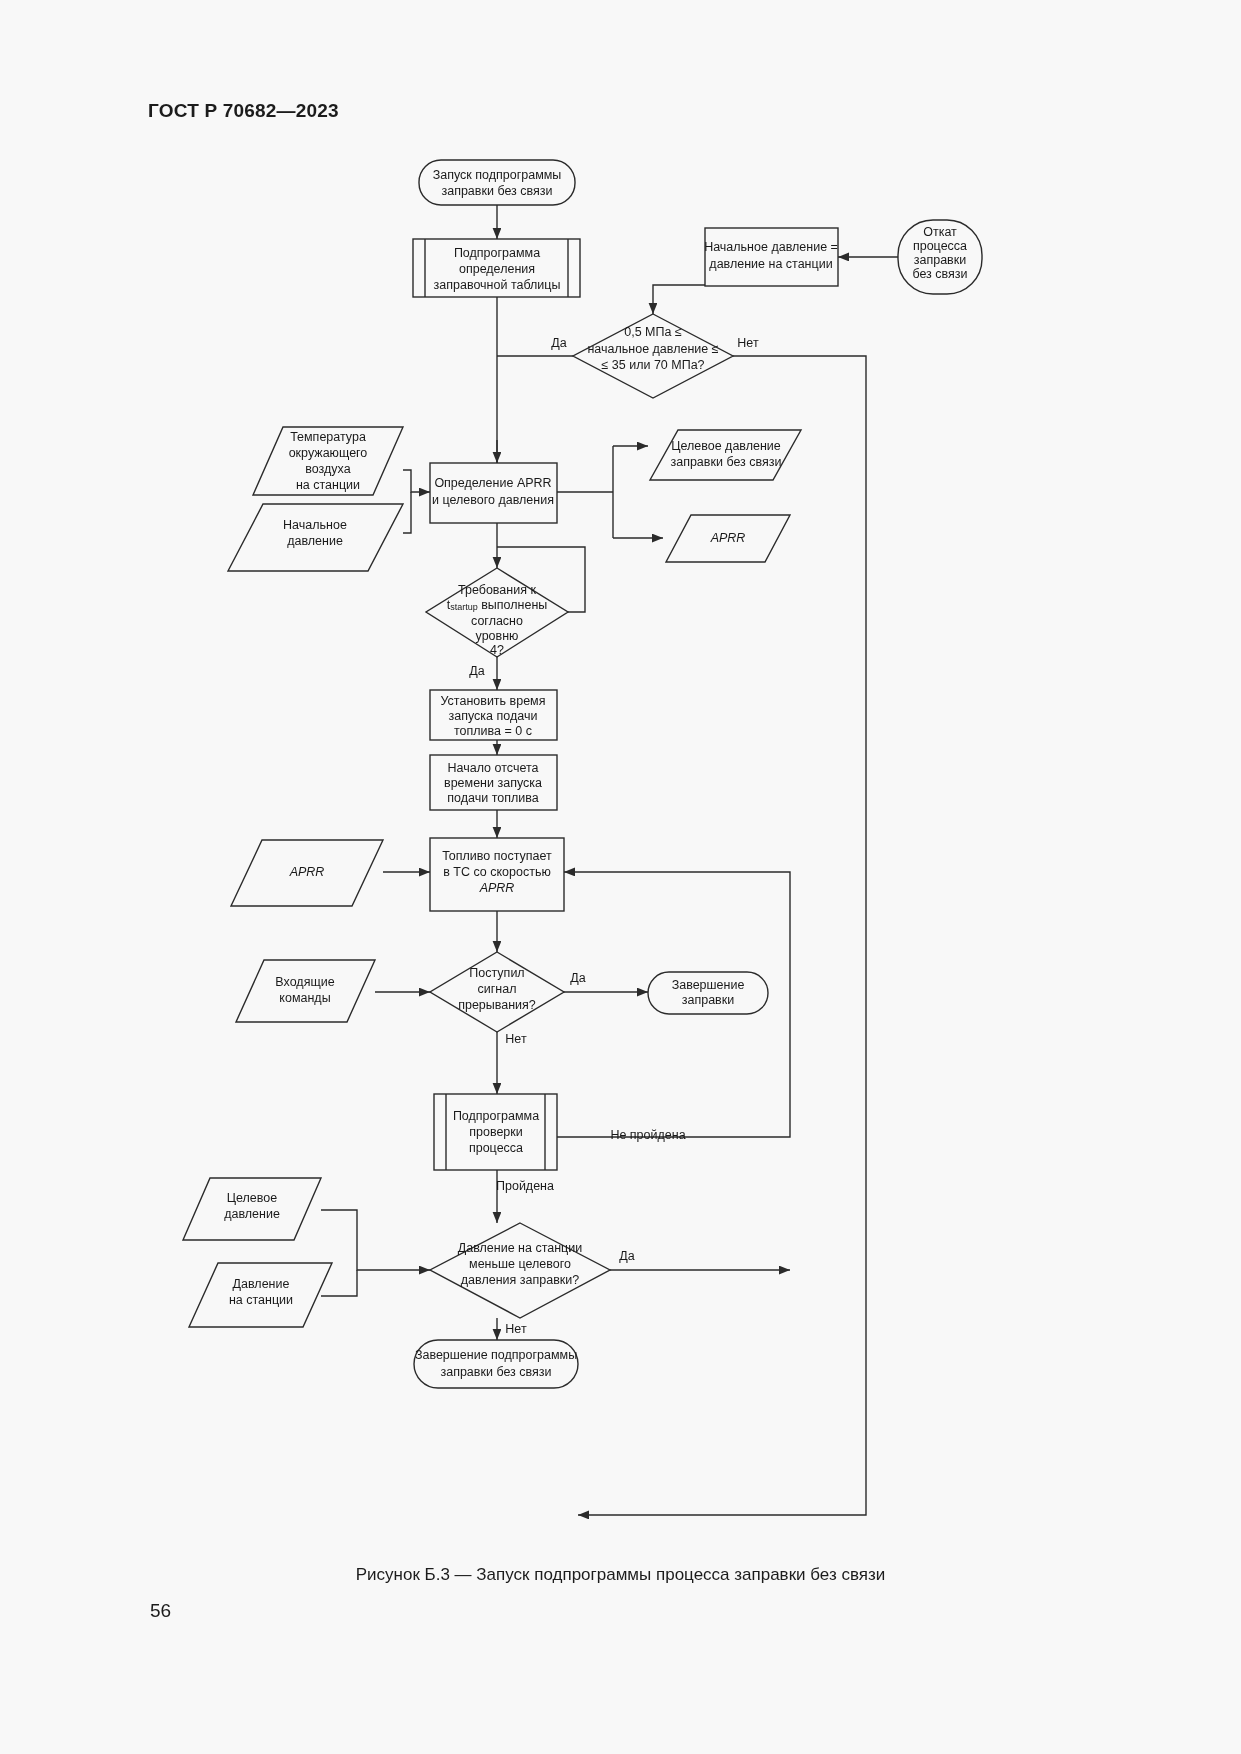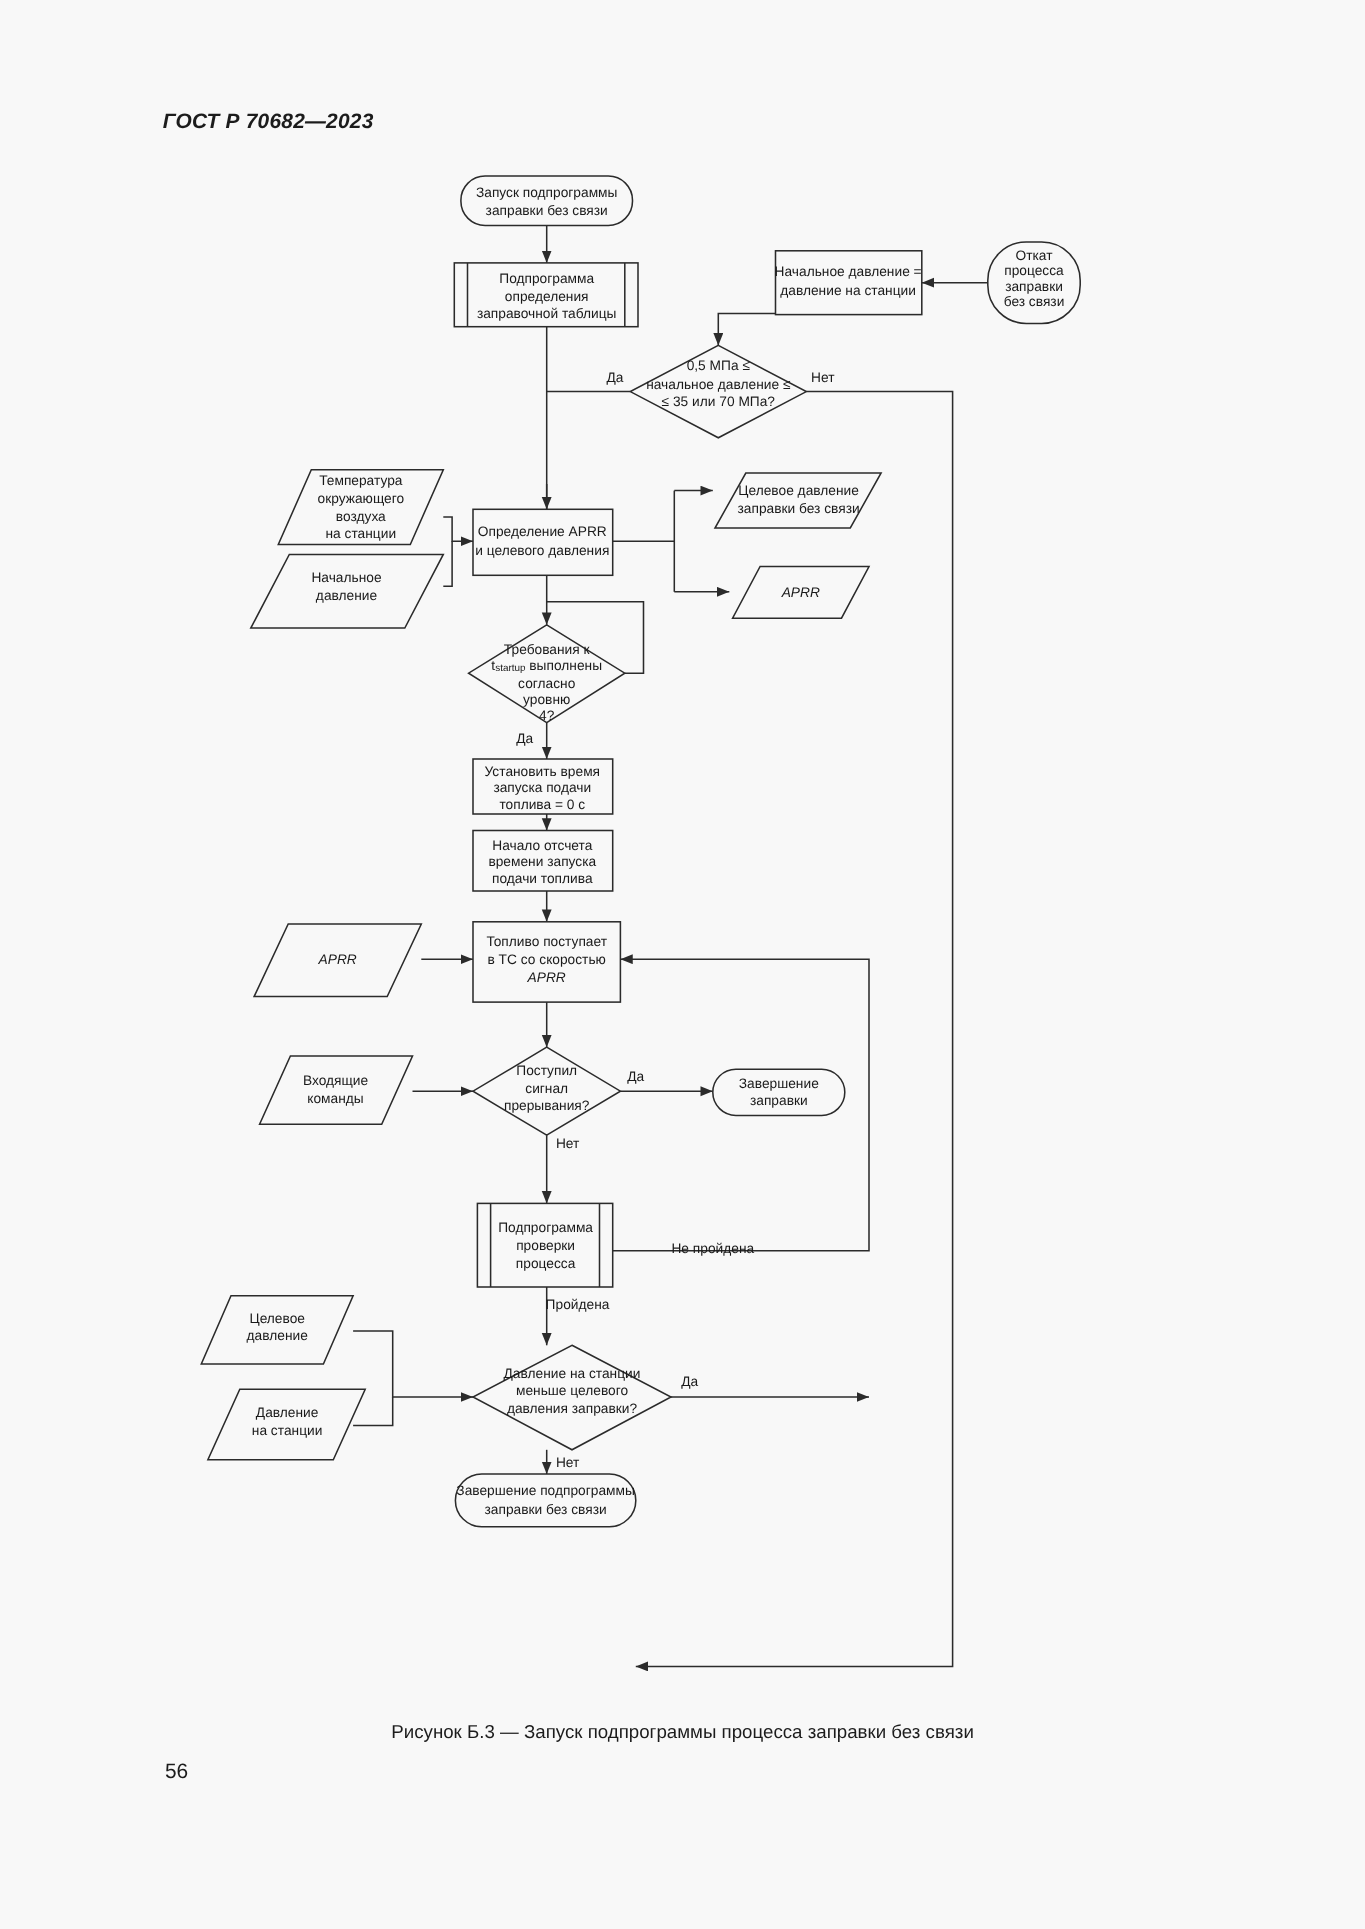--- a/index.html
+++ b/index.html
@@ -21,21 +21,20 @@
     background: #f8f8f8;
   }
   #doc-header {
     position: absolute;
     left: 148px;
     top: 100px;
     font-size: 19px;
     font-weight: bold;
     letter-spacing: 0.2px;
     color: #1c1c1c;
-    font-style: italic;
   }
   #page-number {
     position: absolute;
     left: 150px;
     top: 1600px;
     font-size: 19px;
     color: #1c1c1c;
   }
   #figure-caption {
     position: absolute;

